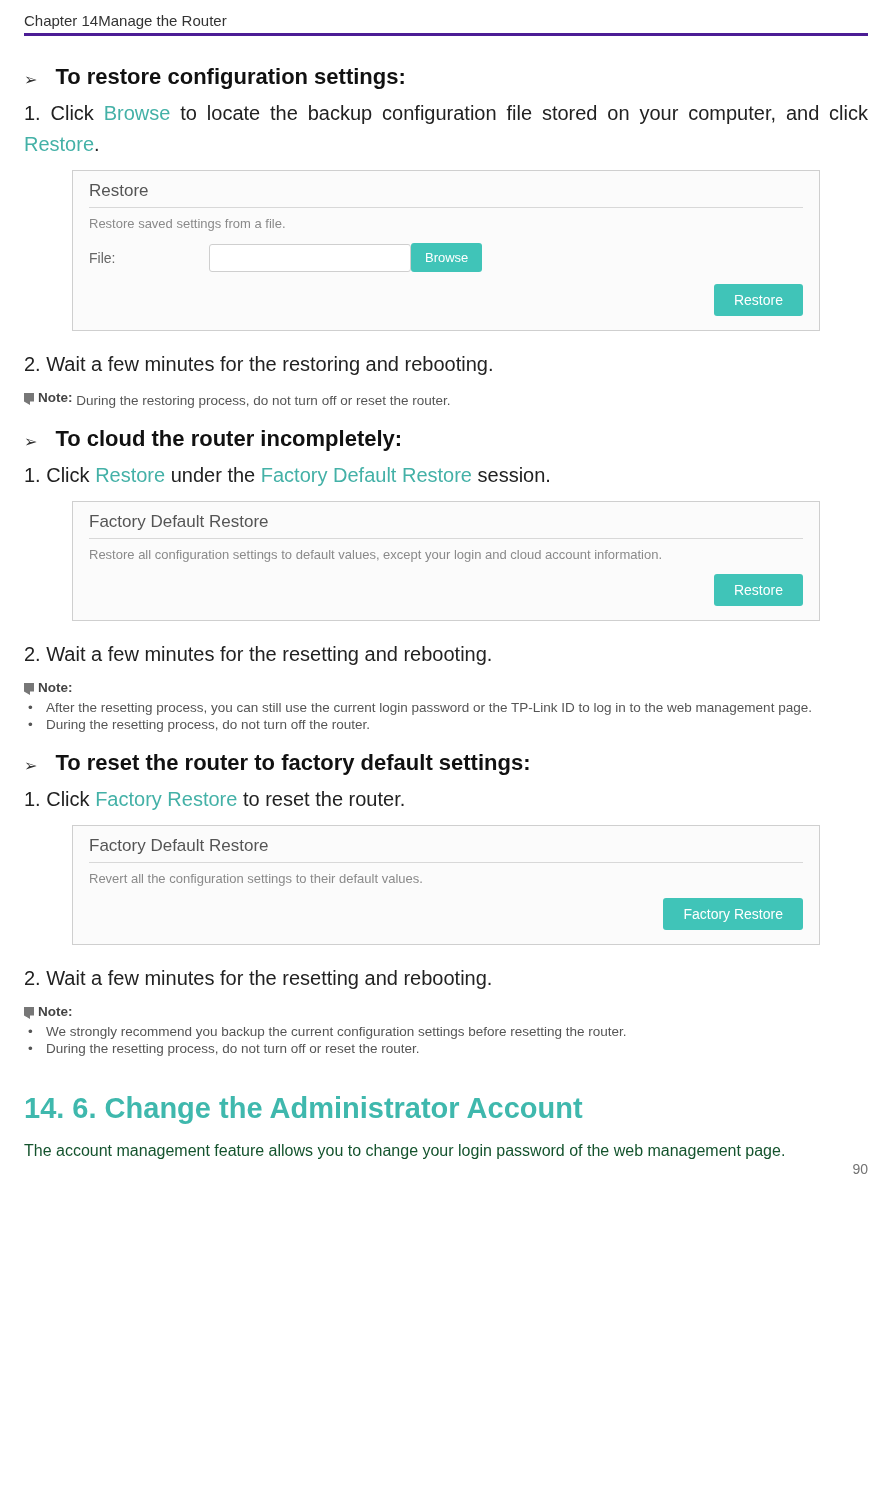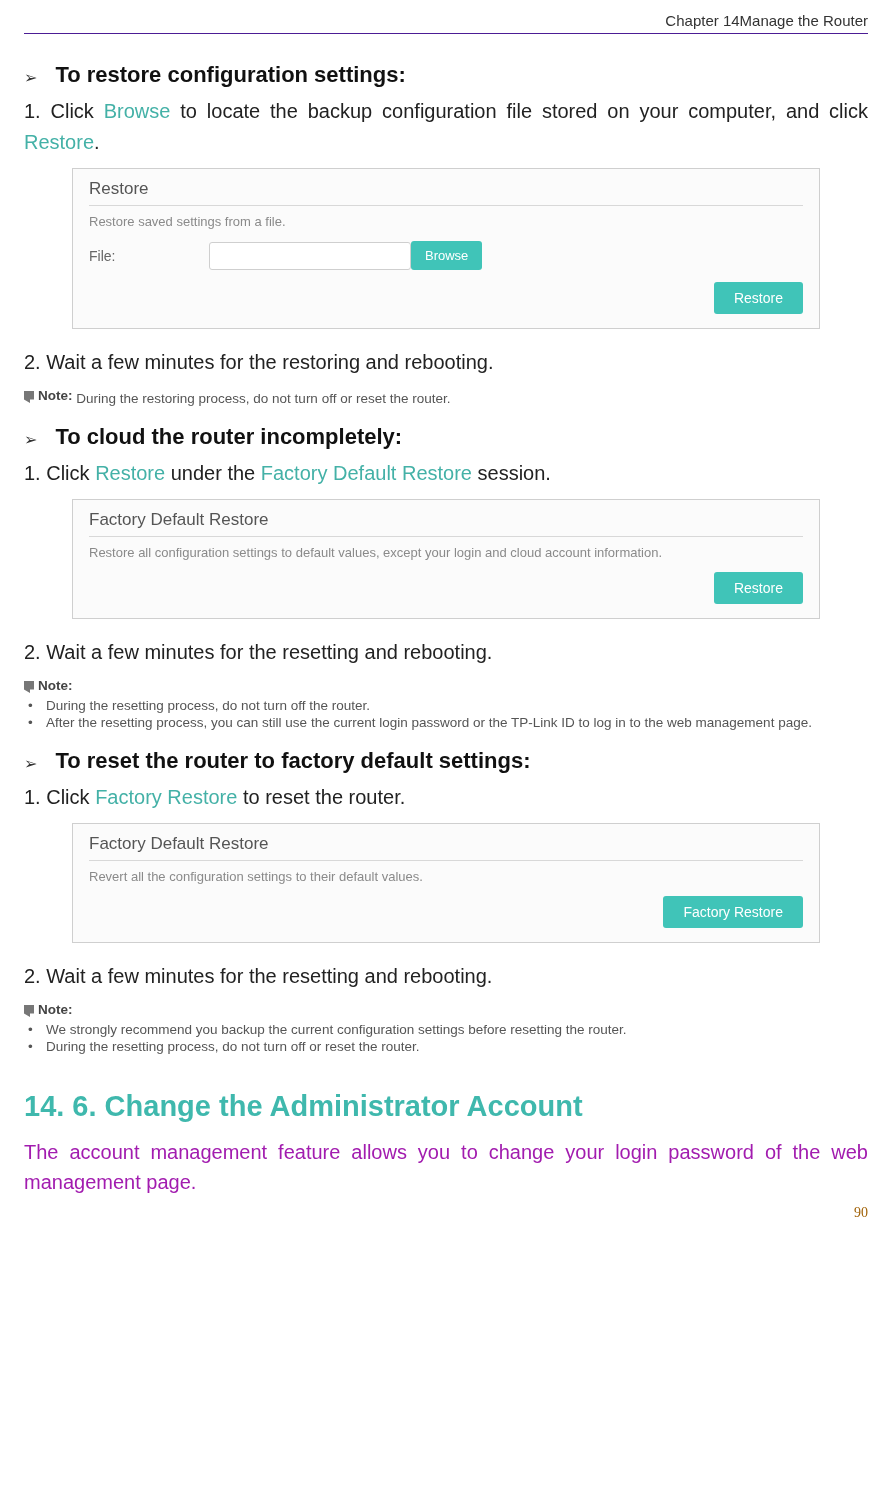--- a/index.html
+++ b/index.html
@@ -9,25 +9,25 @@
     background: #fff;
     color: #222;
     width: 892px;
   }
   .page {
     padding: 12px 24px 30px 24px;
     position: relative;
   }
   .header-row {
     display: flex;
-    justify-content: flex-end;
+    justify-content: flex-start;
     font-size: 15px;
     color: #333;
     padding-bottom: 4px;
-    border-bottom: 1px solid #4c1d95;
+    border-bottom: 3px solid #4c1d95;
     margin-bottom: 28px;
   }
   .chevron-heading {
     display: flex;
     align-items: baseline;
     margin: 18px 0 8px 0;
   }
   .chevron {
     font-size: 16px;
     color: #333;
@@ -133,32 +133,31 @@
     margin-top: 12px;
   }
 
   .section-num-title {
     font-size: 29px;
     color: #3fb8ad;
     font-weight: 600;
     margin: 36px 0 14px 0;
   }
   .sec-body {
-    font-size: 20px;
+    font-size: 16px;
     line-height: 1.5;
-    color: #a21caf;
+    color: #14532d;
     text-align: justify;
   }
   .page-number {
     position: absolute;
     right: 24px;
-    bottom: 6px;
+    bottom: 16px;
     font-size: 14px;
-    color: #a16207;
-    font-family: Liberation Serif, serif;
+    color: #737373;
   }
 </style>
 </head>
 <body>
 
 <div class="page">
 
   <div class="header-row">
     <span>Chapter 14</span>
     <span>Manage the Router</span>
@@ -217,22 +216,22 @@
   </div>
 
   <div class="step">2. Wait a few minutes for the resetting and rebooting.</div>
 
   <div class="note-block">
     <div class="note-label">
       <span class="note-icon"></span>
       <b>Note:</b>
     </div>
     <ul class="note-bullets">
+      <li>After the resetting process, you can still use the current login password or the TP-Link ID to log in to the web management page.</li>
       <li>During the resetting process, do not turn off the router.</li>
-      <li>After the resetting process, you can still use the current login password or the TP-Link ID to log in to the web management page.</li>
     </ul>
   </div>
 
   <div class="chevron-heading">
     <span class="chevron">➢</span>
     <span class="chev-title">To reset the router to factory default settings:</span>
   </div>
 
   <div class="step">
     <span>1. Click </span><span class="kw">Factory Restore</span><span> to reset the router.</span>

